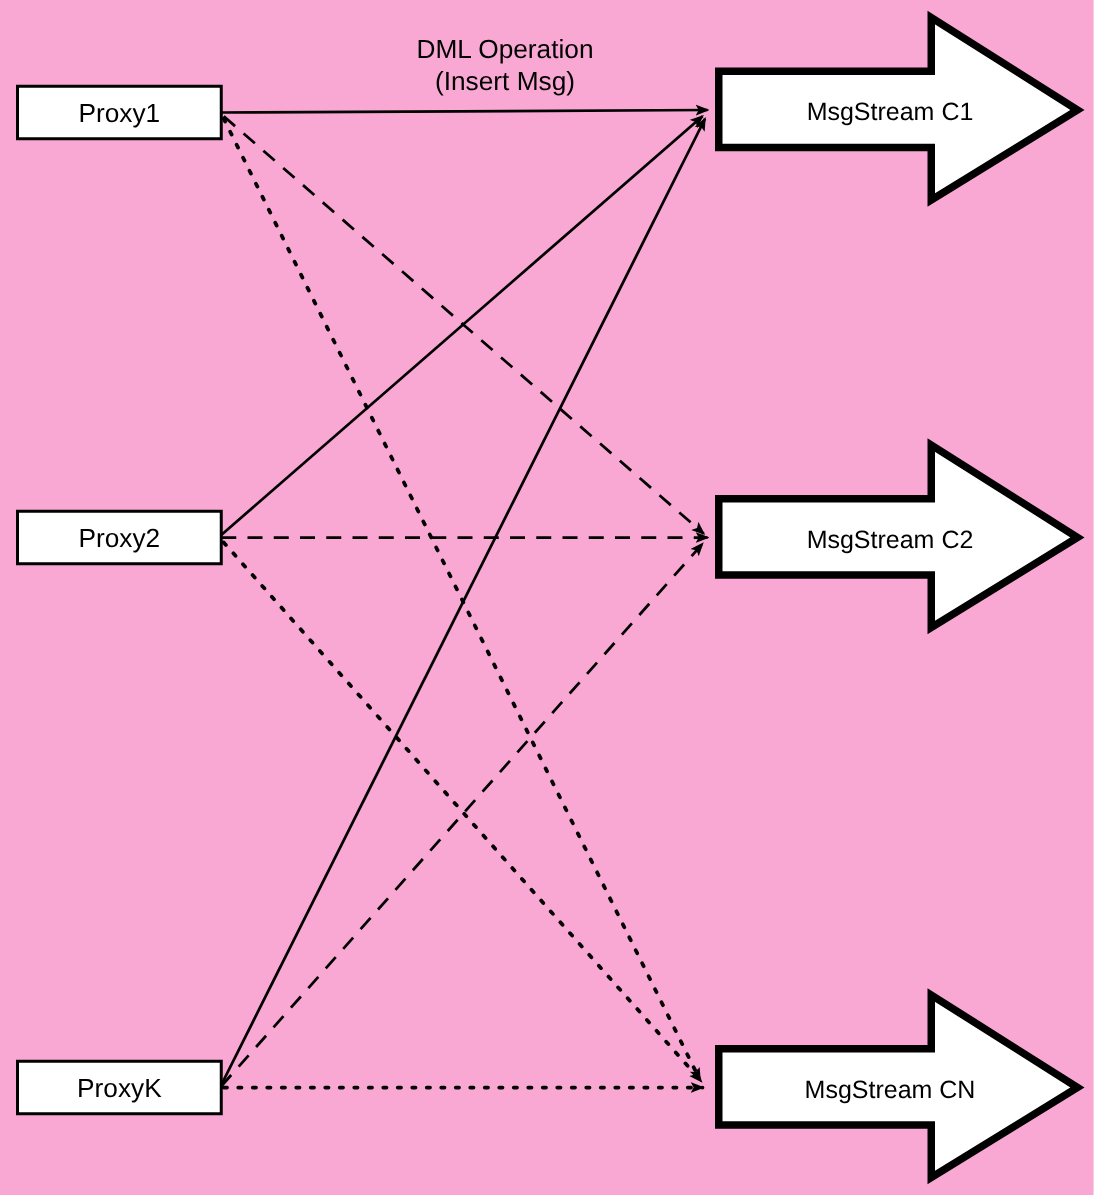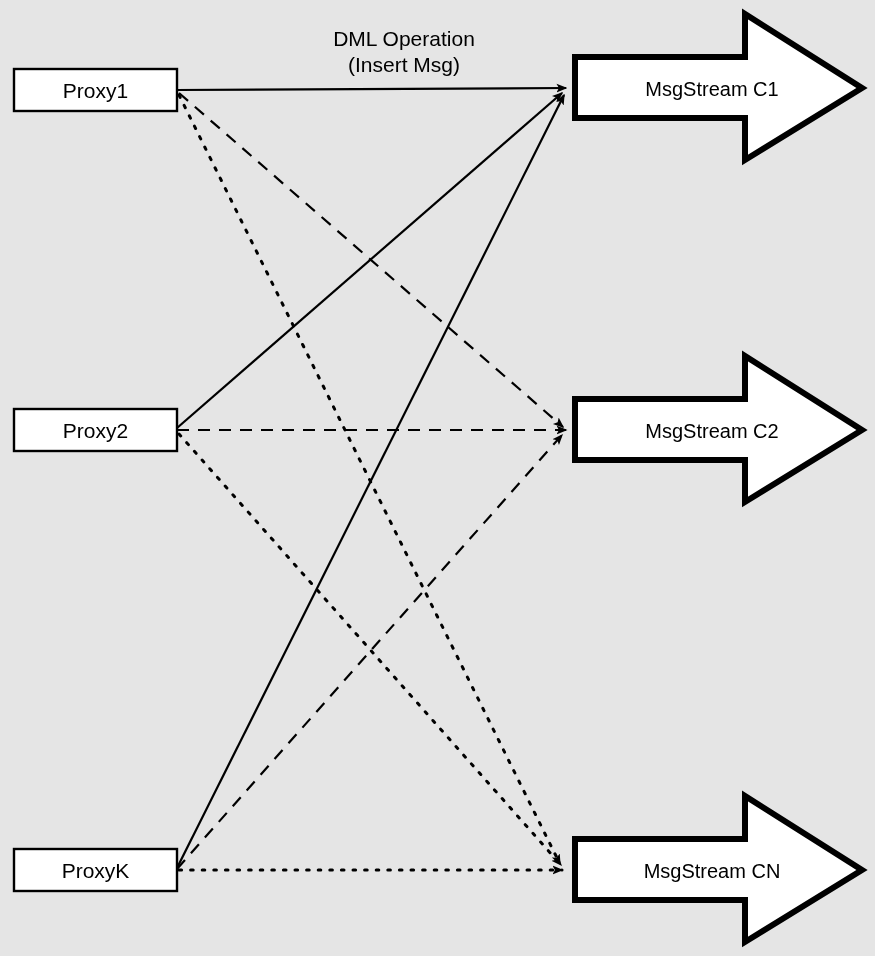--- a/index.html
+++ b/index.html
@@ -7,21 +7,21 @@
     padding: 0;
     background: #ffffff;
   }
   body {
     font-family: "Liberation Sans", sans-serif;
   }
   #diagram-root {
     position: relative;
     width: 875px;
     height: 956px;
-    background: #e5e5e5;
+    background: #f9a8d4;
     overflow: hidden;
   }
   #diagram-svg {
     position: absolute;
     top: 0;
     left: 0;
     width: 875px;
     height: 956px;
   }
   .node-label {

